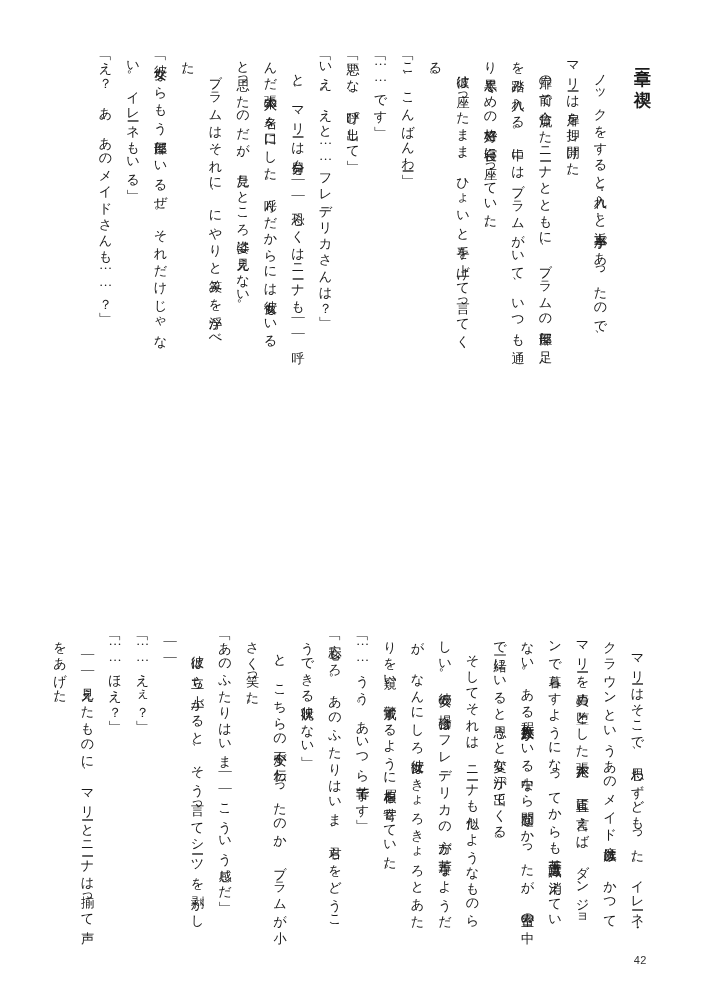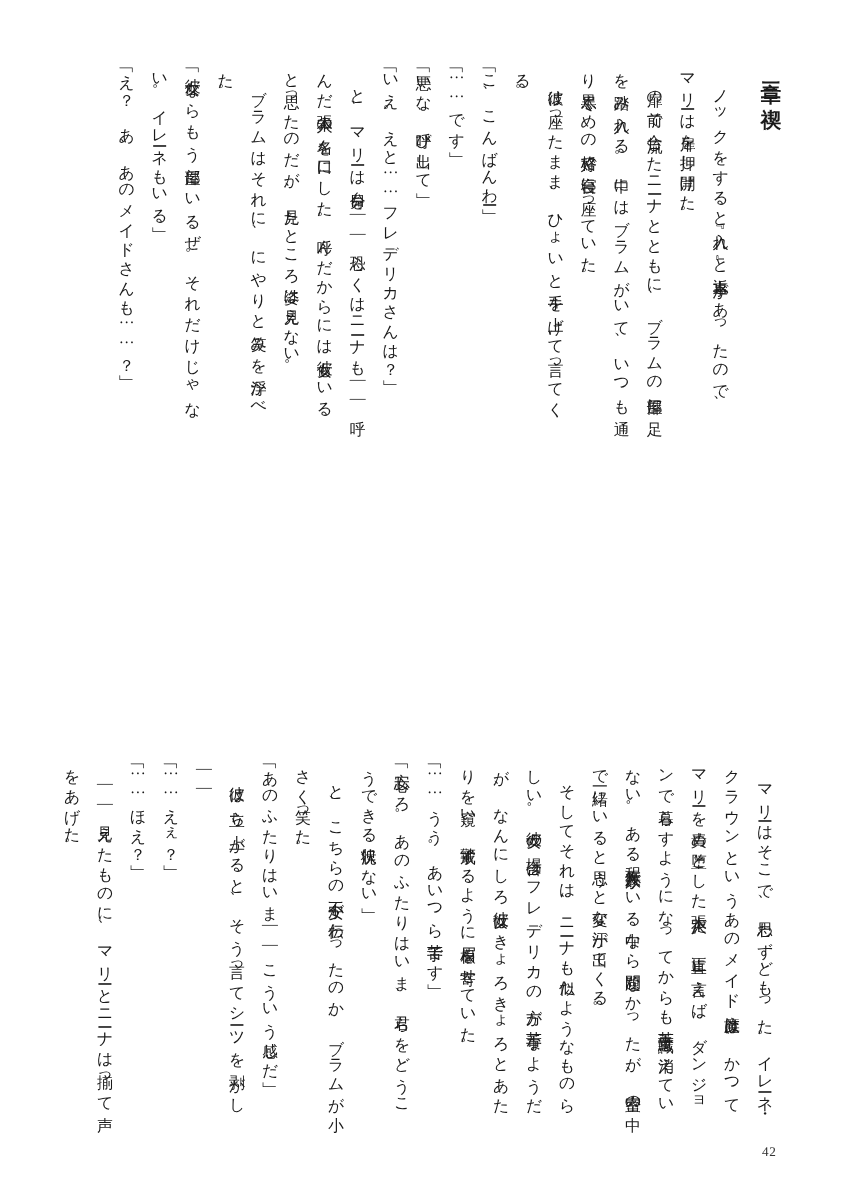--- a/index.html
+++ b/index.html
@@ -74,21 +74,21 @@
   }
   
   .block-b {
     margin-top: 0;
   }
   .page-number {
     position: absolute;
     right: 56px;
     bottom: 34px;
     font-size: 11px;
-    font-family: Liberation Serif, serif;
+    font-family: Liberation Sans, sans-serif;
     color: #333;
     letter-spacing: 0.5px;
   }
   .spacer-col {
     width: 14px;
     height: 100%;
   }
 </style>
 </head>
 <body>

